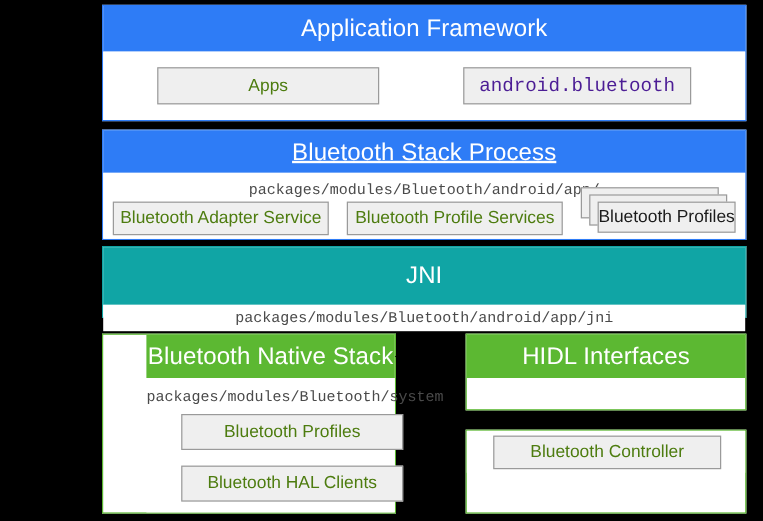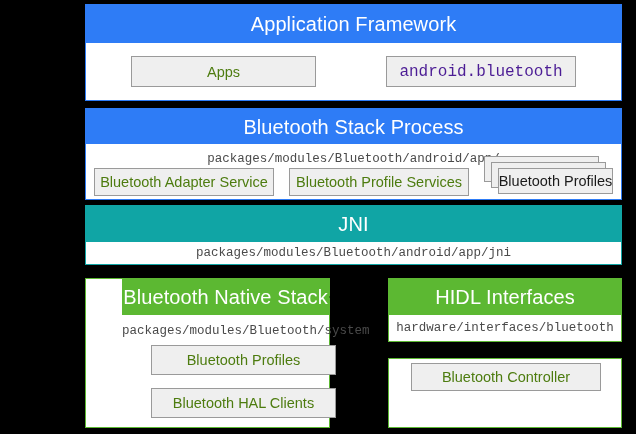--- a/index.html
+++ b/index.html
@@ -129,36 +129,36 @@
 
   <div class="layer brd-blue" style="left:85px; top:4px; width:537px; height:97px;">
     <div class="layer-header hdr-blue" style="height:38px;">Application Framework</div>
     <div class="layer-body" style="height:57px;">
       <div class="node" style="position:absolute; left:45px; top:13px; width:185px; height:31px;">Apps</div>
       <div class="node mono" style="position:absolute; left:300px; top:13px; width:190px; height:31px;">android.bluetooth</div>
     </div>
   </div>
 
   <div class="layer brd-blue" style="left:85px; top:108px; width:537px; height:92px;">
-    <div class="layer-header hdr-blue" style="height:35px;">Bluetooth Stack Process</div>
+    <div class="layer-header hdr-blue" style="height:35px;text-decoration:underline;">Bluetooth Stack Process</div>
     <div class="layer-body" style="height:55px;">
       <div class="path-text" style="position:absolute; left:0; top:9px; width:100%;">packages/modules/Bluetooth/android/app/</div>
       <div class="node" style="position:absolute; left:8px; top:24px; width:180px; height:28px;">Bluetooth Adapter Service</div>
       <div class="node" style="position:absolute; left:203px; top:24px; width:180px; height:28px;">Bluetooth Profile Services</div>
 
       <div class="stack" style="left:398px; top:12px; width:131px; height:42px;">
         <div class="sheet s1" style="width:115px; height:26px;"></div>
         <div class="sheet s2" style="width:115px; height:26px;"></div>
         <div class="sheet s3" style="width:115px; height:26px;">Bluetooth Profiles</div>
       </div>
     </div>
   </div>
 
   <div class="layer brd-teal" style="left:85px; top:205px; width:537px; height:60px;">
-    <div class="layer-header hdr-teal" style="height:36px;">JNI</div>
+    <div class="layer-header hdr-teal" style="height:48px;">JNI</div>
     <div class="layer-body" style="height:22px; display:flex; align-items:center; justify-content:center;">
       <div class="path-text">packages/modules/Bluetooth/android/app/jni</div>
     </div>
   </div>
 
   <div class="layer brd-green" style="left:85px; top:278px; width:245px; height:150px;padding-left:36px;">
     <div class="layer-header hdr-green" style="height:36px;">Bluetooth Native Stack</div>
     <div class="layer-body" style="height:112px;">
       <div class="path-text" style="position:absolute; left:0; top:10px; width:100%;">packages/modules/Bluetooth/system</div>
       <div class="node" style="position:absolute; left:29px; top:30px; width:185px; height:30px;">Bluetooth Profiles</div>
@@ -167,23 +167,20 @@
   </div>
 
   <div class="connector" style="left:330px; top:290px; width:58px; height:14px;">
     <div class="bar"></div>
     <div class="arrow-head left"></div>
     <div class="arrow-head right"></div>
   </div>
 
   <div class="layer brd-green" style="left:388px; top:278px; width:234px; height:64px;">
     <div class="layer-header hdr-green" style="height:36px;">HIDL Interfaces</div>
-    <div class="layer-body" style="height:26px; display:flex; align-items:center; justify-content:center;">
-      <div class="path-text">hardware/interfaces/bluetooth</div>
-    </div>
   </div>
 
   <div class="layer brd-green" style="left:388px; top:358px; width:234px; height:70px;">
     <div class="layer-body" style="height:35px;">
       <div class="node" style="position:absolute; left:22px; top:4px; width:190px; height:28px;">Bluetooth Controller</div>
     </div>
   </div>
 
 </div>
 

